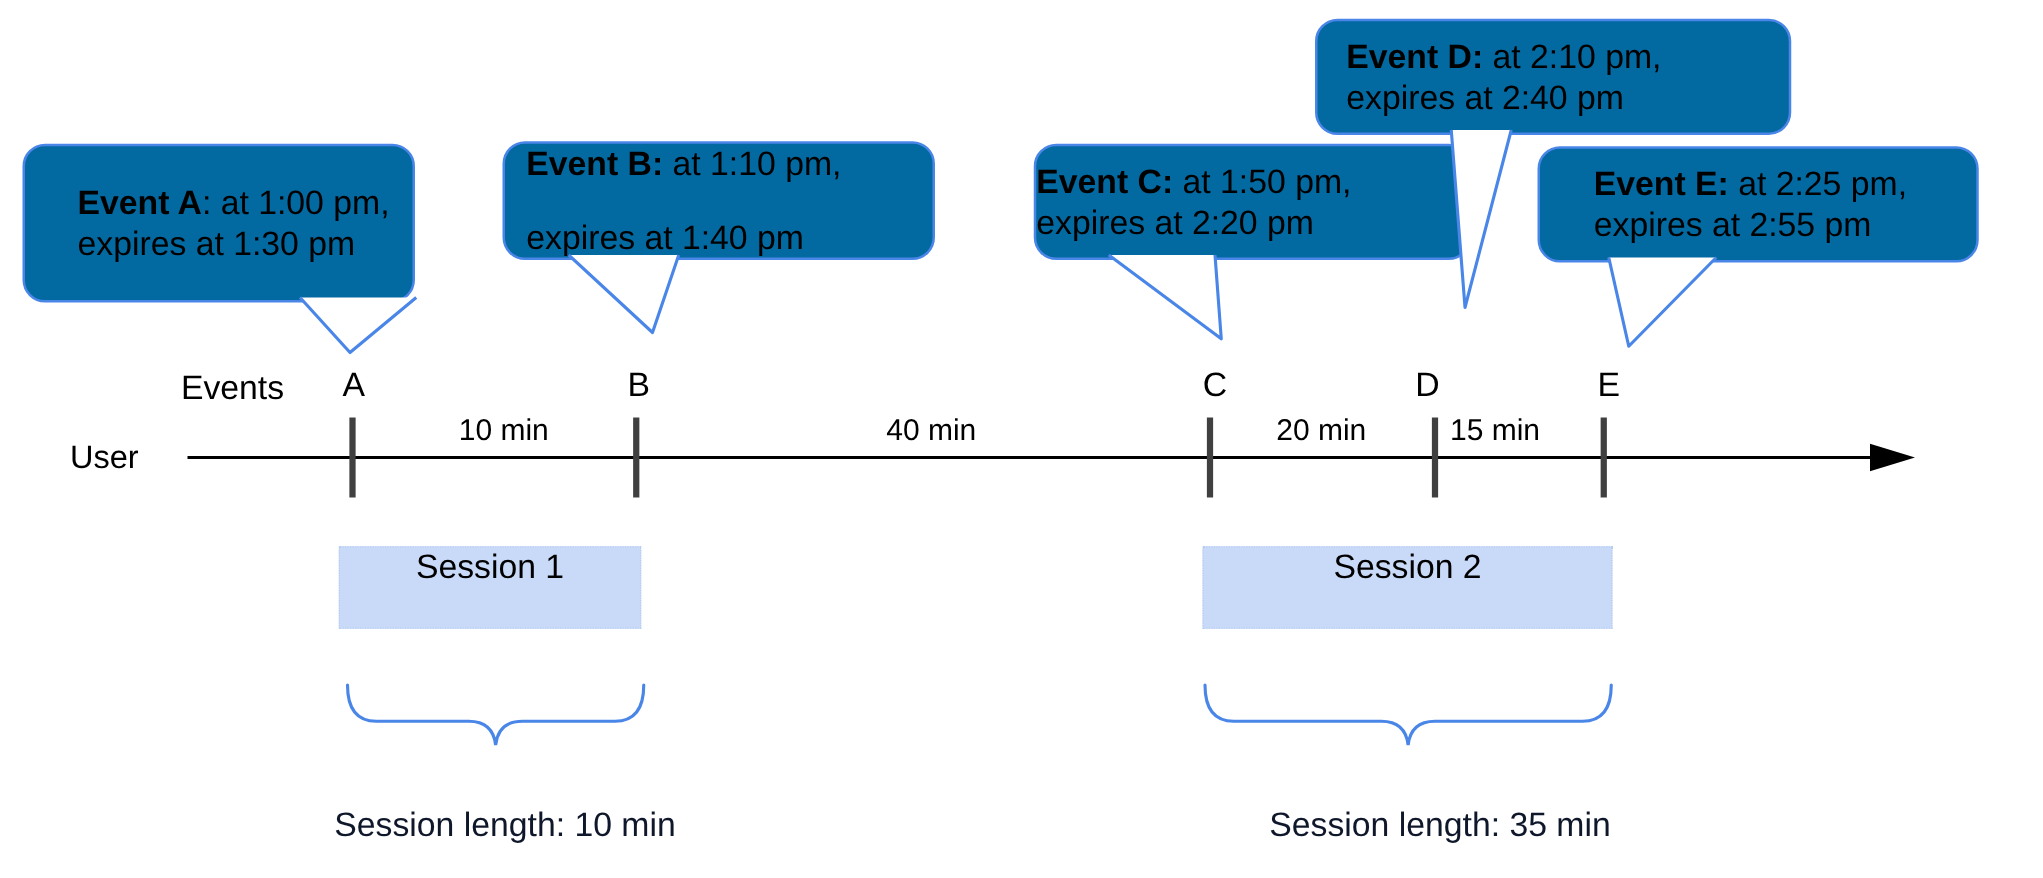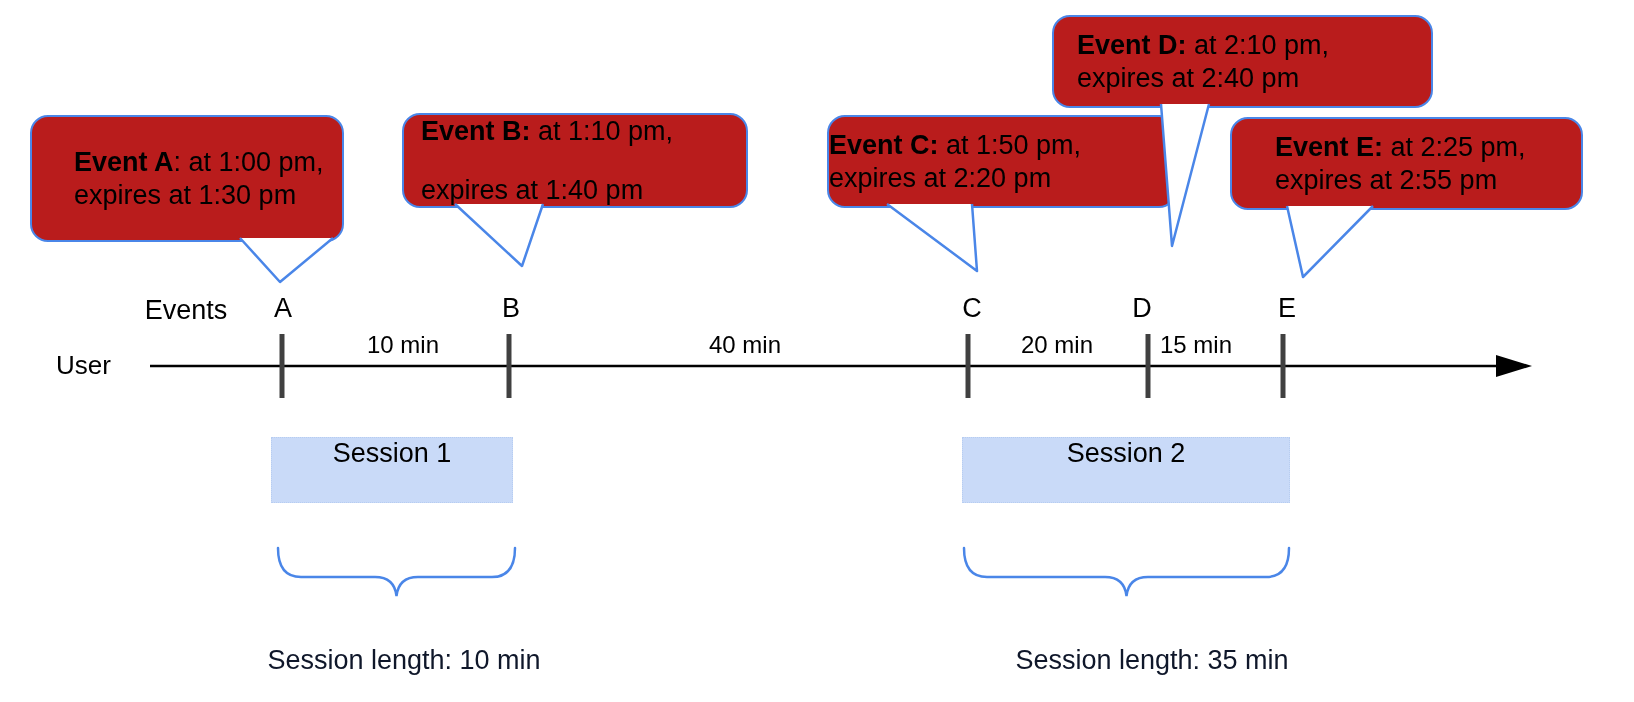--- a/index.html
+++ b/index.html
@@ -2,26 +2,26 @@
 <html><head>
 <meta charset="utf-8">
 <style>
   html,body{margin:0;padding:0;background:#ffffff;}
   body{font-family:"Liberation Sans","DejaVu Sans",sans-serif;}
   #canvas{position:relative;width:1634px;height:702px;background:#fff;overflow:hidden;}
 
   
   .bubble{
     position:absolute;box-sizing:border-box;z-index:2;
-    background:#b91c1c;border:2.5px solid #4a86e8;border-radius:18px;
+    background:#0369a1;border:2.5px solid #4a86e8;border-radius:18px;
     display:flex;flex-direction:column;justify-content:center;
     font-size:27px;line-height:33px;color:#000;
   }
   .bubble .b{font-weight:bold;}
-  .bubble-a{left:30px;top:115px;width:314px;height:127px;padding-left:42px;}
+  .bubble-a{left:18px;top:115px;width:314px;height:127px;padding-left:42px;}
   .bubble-b{left:402px;top:113px;width:346px;height:95px;padding-left:17px;gap:26px;}
   .bubble-c{left:827px;top:115px;width:350px;height:93px;}
   .bubble-d{left:1052px;top:15px;width:381px;height:93px;padding-left:23px;}
   .bubble-e{left:1230px;top:117px;width:353px;height:93px;padding-left:43px;}
 
   
   .lbl{position:absolute;z-index:3;color:#000;white-space:nowrap;}
   .center{text-align:center;}
   #events-label{left:116px;top:295px;width:140px;font-size:27px;}
   #user-label{left:56px;top:350px;font-size:26px;}

